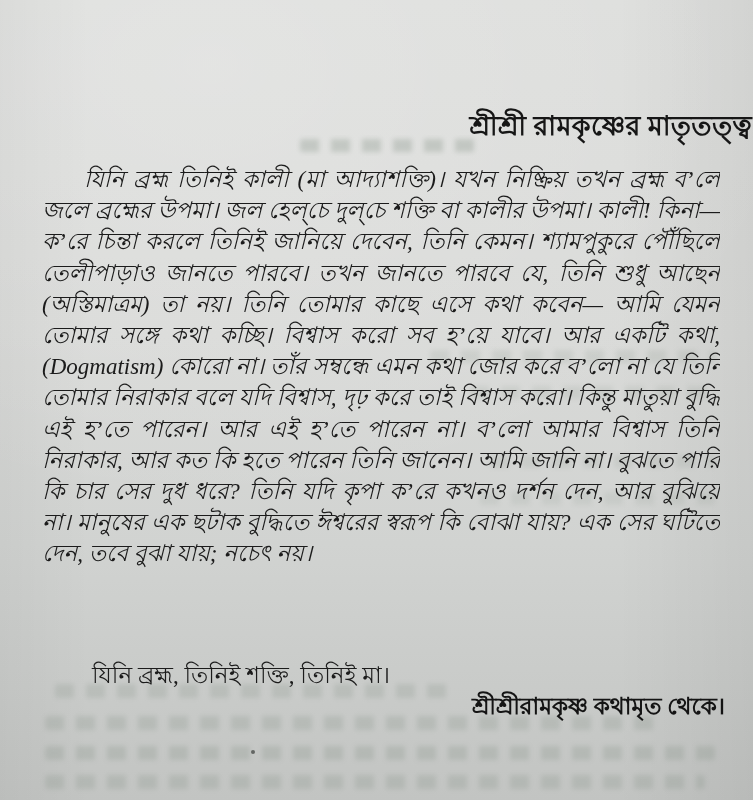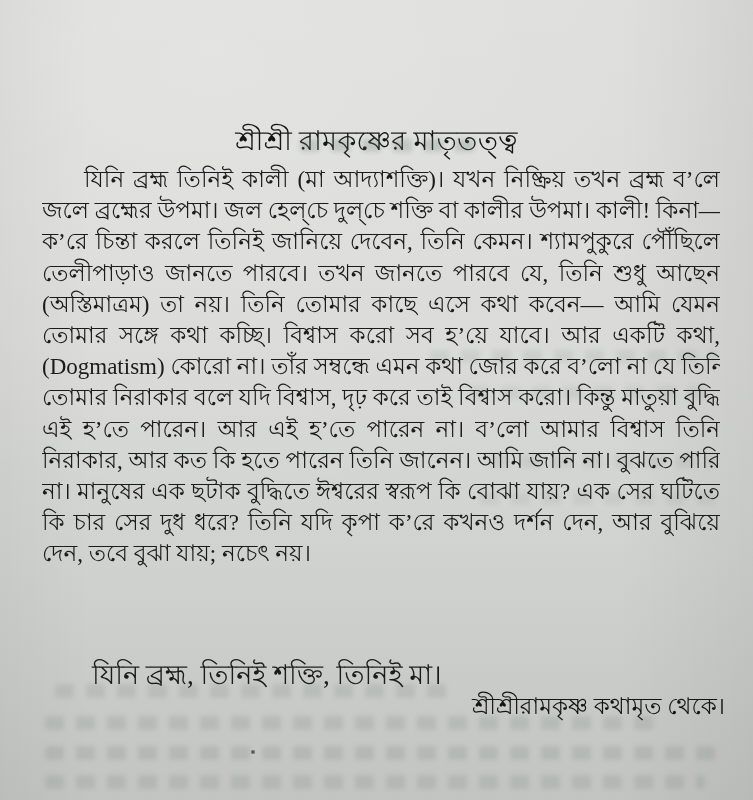--- a/index.html
+++ b/index.html
@@ -9,44 +9,44 @@
     margin:0 auto;
     overflow:hidden;
     font-family:"Liberation Serif","DejaVu Serif",serif;
     background:
       radial-gradient(130% 90% at 28% 8%, rgba(255,255,255,0.20), rgba(255,255,255,0) 62%),
       linear-gradient(90deg, rgba(0,0,0,0.035), rgba(0,0,0,0) 12%, rgba(0,0,0,0) 82%, rgba(0,0,0,0.05)),
       linear-gradient(180deg,#dddedc 0%, #d9dad8 42%, #d1d3d1 68%, #c8cac8 88%, #c2c4c2 100%);
   }
   .title{
     position:absolute; top:104px; left:0; right:0;
-    margin:16px; text-align:center;
-    font-size:27px; font-weight:normal; color:#161616;
+    margin:1px; text-align:right;
+    font-size:27px; font-weight:bold; color:#161616;
     letter-spacing:0.3px;
   }
   .body-block{
     position:absolute; top:164px; left:42px; right:33px;
   }
   .line{
     margin:0; height:31.2px; line-height:31.2px;
     font-size:23px; color:#1b1b1b;
     text-align:justify; text-align-last:justify;
-    overflow:hidden; white-space:nowrap;
+    overflow:hidden; white-space:nowrap;font-style:italic;
   }
   .line.first{ text-indent:42px; }
   .line.last{ text-align:right; text-align-last:left; }
   .closing{
     position:absolute; top:660px; left:42px; right:33px; margin:0;
-    font-size:27px; line-height:31px; color:#1b1b1b;
+    font-size:23px; line-height:31px; color:#1b1b1b;
     text-indent:50px;
   }
   .attribution{
     position:absolute; top:691px; left:42px; right:28px; margin:0;
     font-size:23px; line-height:31px; color:#141414;
-    font-weight:normal; text-align:right;
+    font-weight:bold; text-align:right;
   }
   .ghost{
     position:absolute;
     background:repeating-linear-gradient(90deg,
       rgba(108,124,110,0.55) 0 19px, rgba(108,124,110,0) 19px 31px);
     filter:blur(2.5px);
     border-radius:3px;
     pointer-events:none;
   }
   .g-under-title{ left:300px; top:139px; width:175px; height:13px; opacity:.45; }
@@ -84,22 +84,22 @@
     <p class="line first">যিনি ব্রহ্ম তিনিই কালী (মা আদ্যাশক্তি)। যখন নিষ্ক্রিয় তখন ব্রহ্ম ব’লে</p>
     <p class="line">জলে ব্রহ্মের উপমা। জল হেল্‌চে দুল্‌চে শক্তি বা কালীর উপমা। কালী! কিনা—</p>
     <p class="line">ক’রে চিন্তা করলে তিনিই জানিয়ে দেবেন, তিনি কেমন। শ্যামপুকুরে পৌঁছিলে</p>
     <p class="line">তেলীপাড়াও জানতে পারবে। তখন জানতে পারবে যে, তিনি শুধু আছেন</p>
     <p class="line">(অস্তিমাত্রম) তা নয়। তিনি তোমার কাছে এসে কথা কবেন— আমি যেমন</p>
     <p class="line">তোমার সঙ্গে কথা কচ্ছি। বিশ্বাস করো সব হ’য়ে যাবে। আর একটি কথা,</p>
     <p class="line">(Dogmatism) কোরো না। তাঁর সম্বন্ধে এমন কথা জোর করে ব’লো না যে তিনি</p>
     <p class="line">তোমার নিরাকার বলে যদি বিশ্বাস, দৃঢ় করে তাই বিশ্বাস করো। কিন্তু মাতুয়া বুদ্ধি</p>
     <p class="line">এই হ’তে পারেন। আর এই হ’তে পারেন না। ব’লো আমার বিশ্বাস তিনি</p>
     <p class="line">নিরাকার, আর কত কি হতে পারেন তিনি জানেন। আমি জানি না। বুঝতে পারি</p>
+    <p class="line">কি চার সের দুধ ধরে? তিনি যদি কৃপা ক’রে কখনও দর্শন দেন, আর বুঝিয়ে</p>
     <p class="line">না। মানুষের এক ছটাক বুদ্ধিতে ঈশ্বরের স্বরূপ কি বোঝা যায়? এক সের ঘটিতে</p>
-    <p class="line">কি চার সের দুধ ধরে? তিনি যদি কৃপা ক’রে কখনও দর্শন দেন, আর বুঝিয়ে</p>
     <p class="line last">দেন, তবে বুঝা যায়; নচেৎ নয়।</p>
   </div>
 
   <p class="closing">যিনি ব্রহ্ম, তিনিই শক্তি, তিনিই মা।</p>
 
   <p class="attribution">শ্রীশ্রীরামকৃষ্ণ কথামৃত থেকে।</p>
 
   <div class="speck"></div>
 
 </div>

